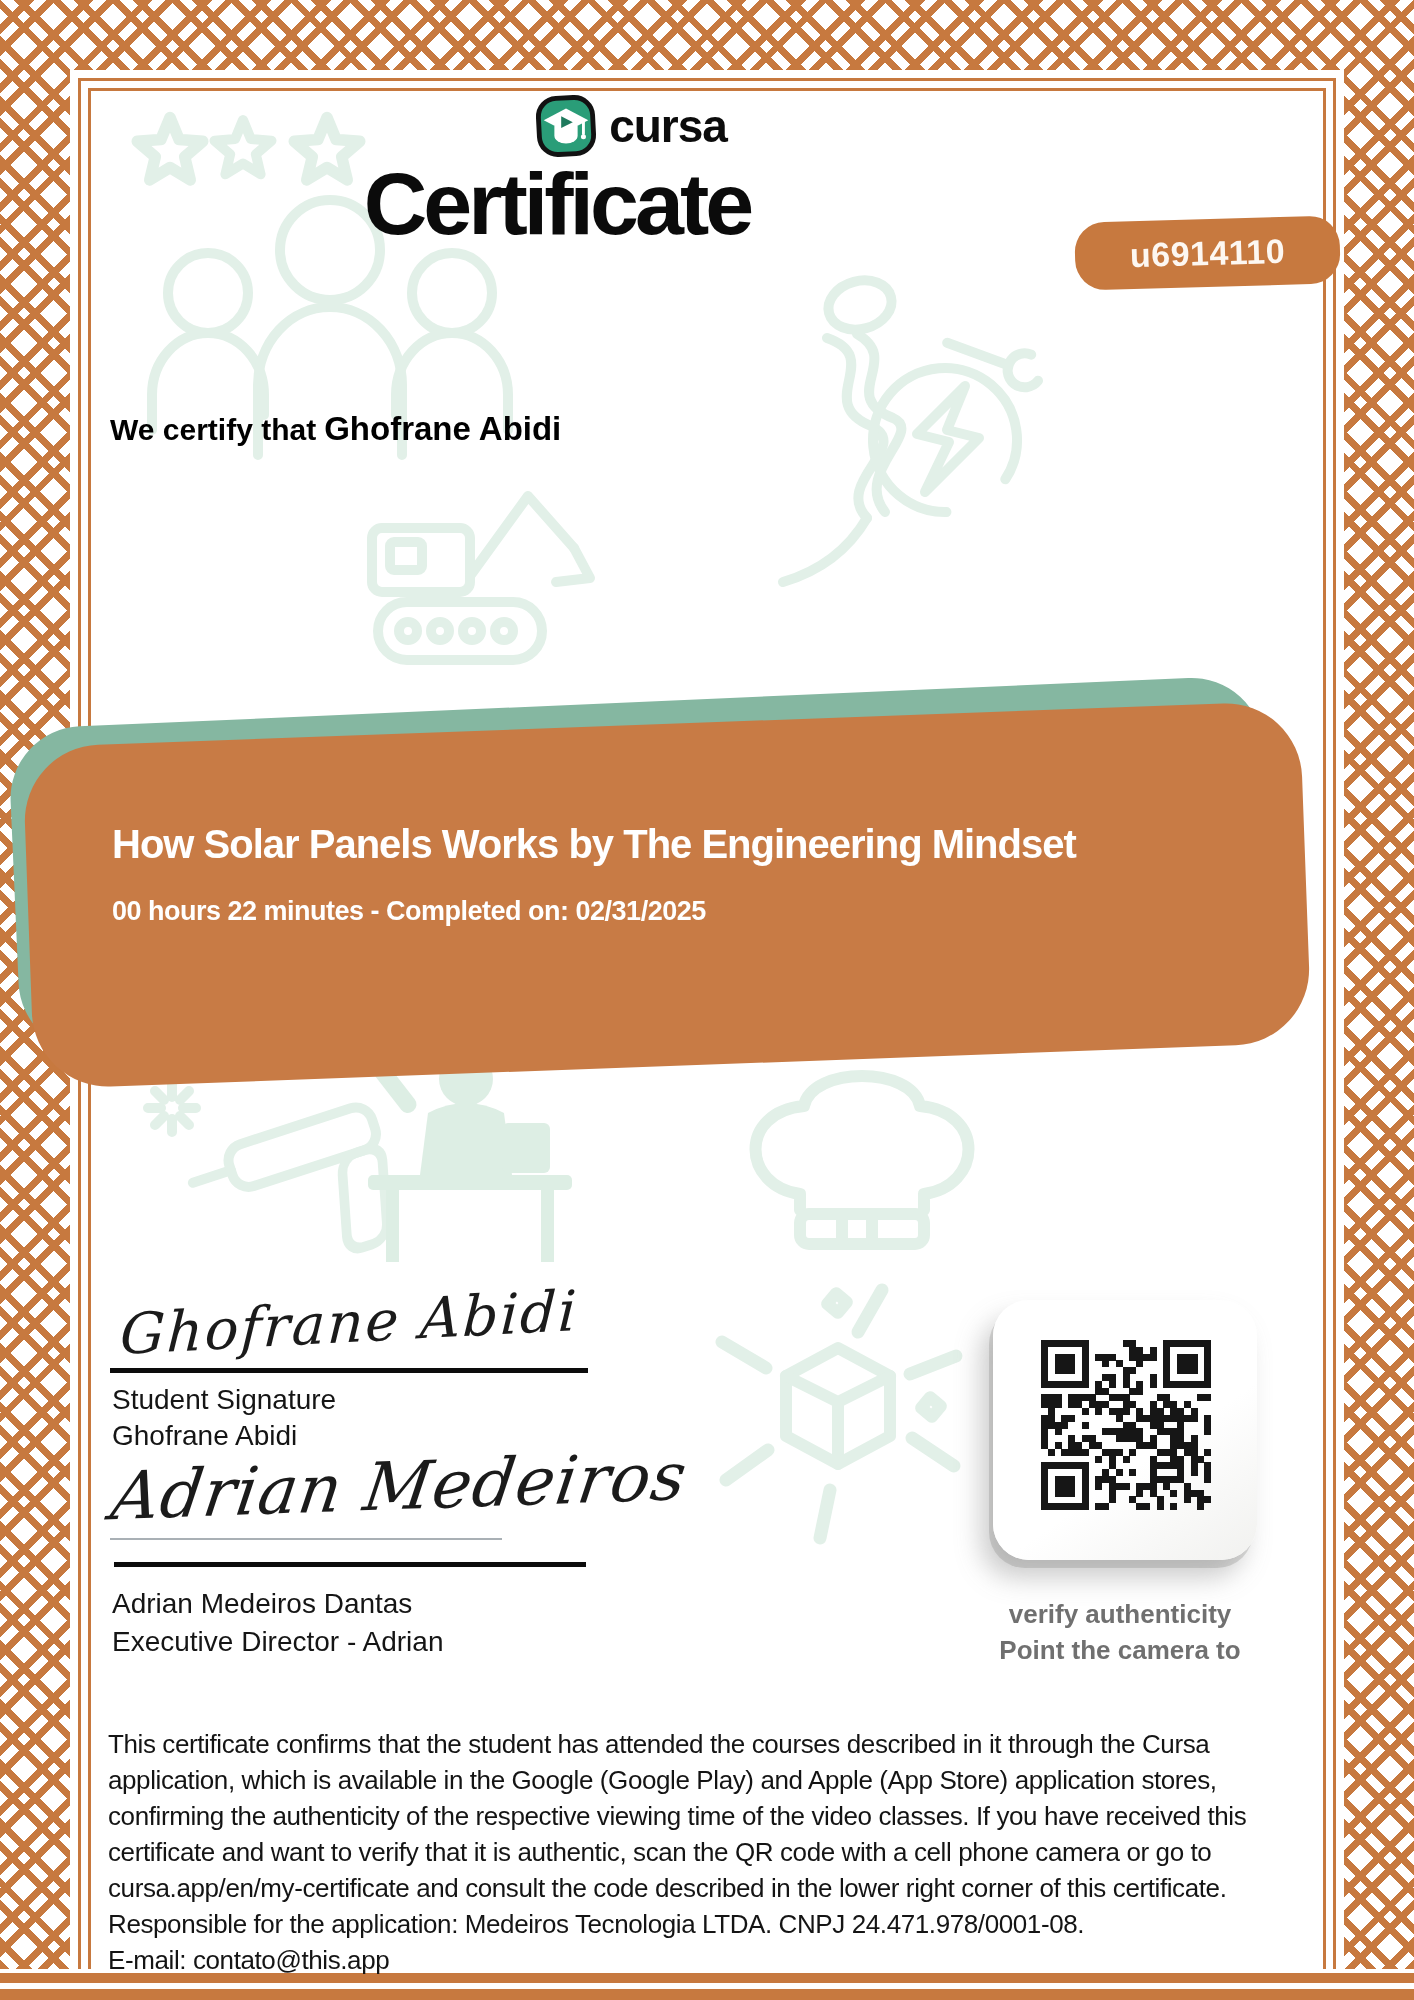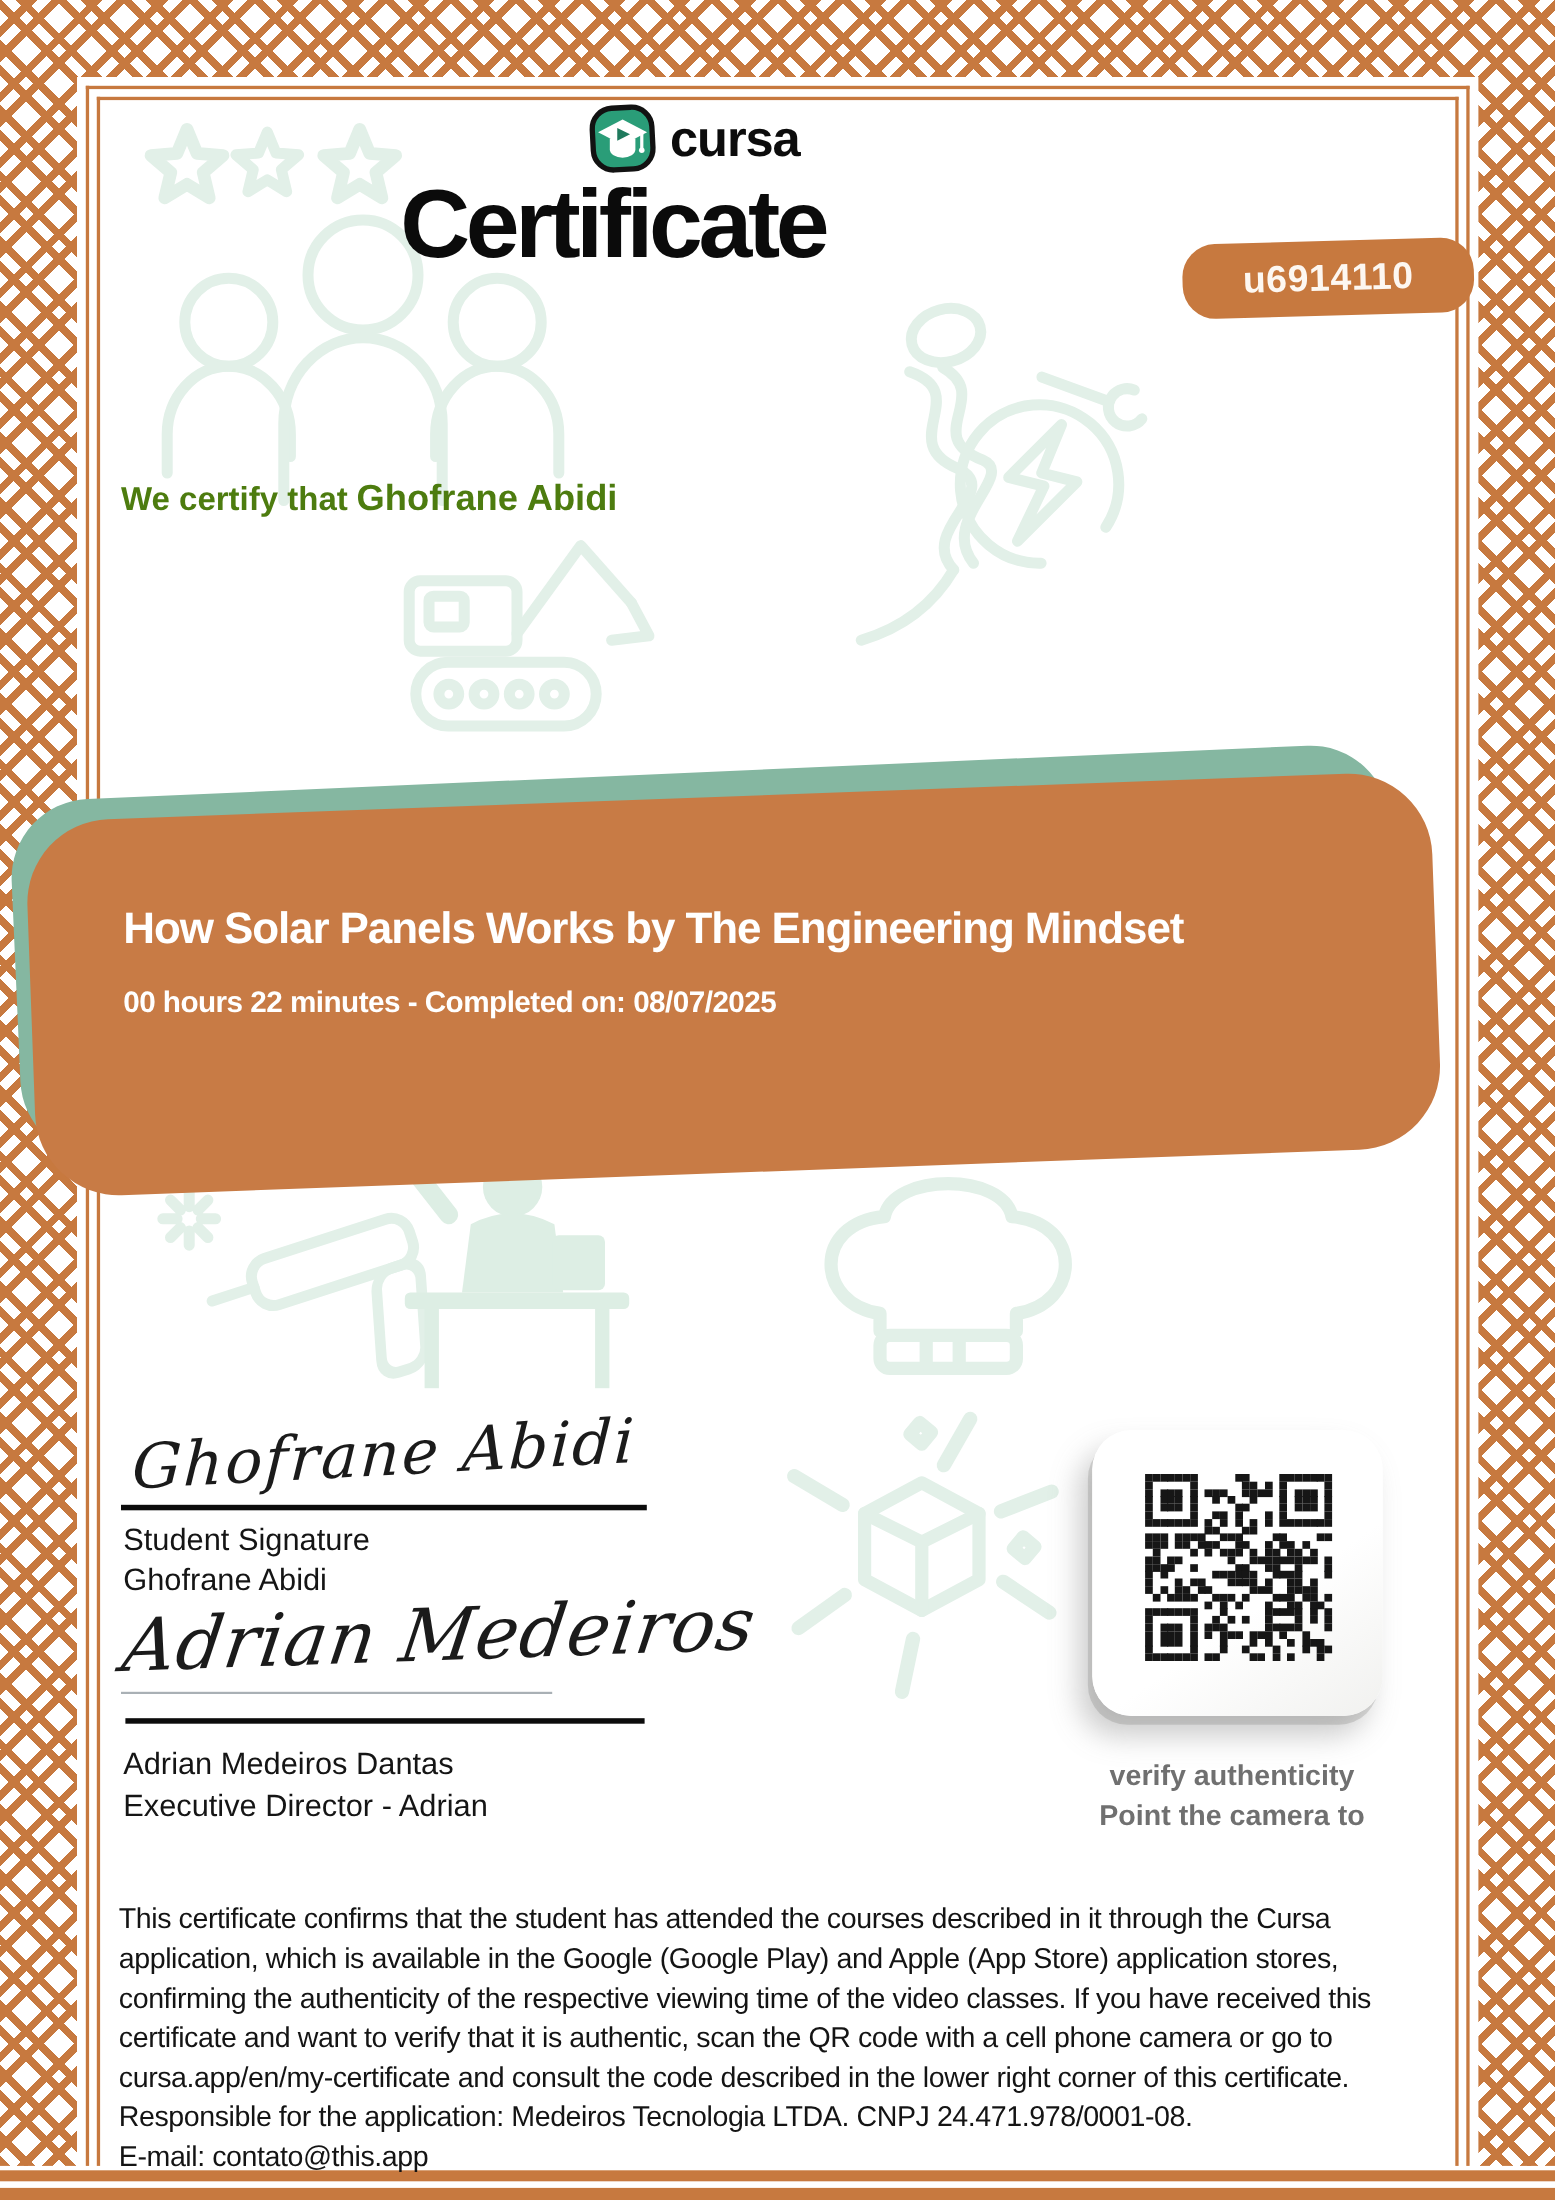--- a/index.html
+++ b/index.html
@@ -27,21 +27,21 @@
   .logo-row{display:flex;align-items:center;justify-content:center;gap:12px;transform:translateX(74px);}
   .logo-mark{width:62px;height:64px;flex:0 0 auto;}
   .wordmark{font-size:46px;font-weight:700;color:#0c0c0c;letter-spacing:-1px;}
   .title{margin-top:2px;font-size:88px;line-height:1;font-weight:800;color:#0b0b0b;letter-spacing:-4px;}
 
   .badge{position:absolute;left:1075px;top:219px;width:265px;height:68px;background:#c7793f;
     border-radius:30px;transform:rotate(-1.6deg);display:flex;align-items:center;justify-content:center;
     color:#fdf7f1;font-size:34px;font-weight:700;z-index:5;letter-spacing:0.5px;}
 
   
-  .certify{position:absolute;left:110px;top:434px;z-index:4;color:#4d7c0f;}
+  .certify{position:absolute;left:110px;top:410px;z-index:4;color:#000000;}
   .certify .l1{font-size:30px;font-weight:700;}
   .certify .l1 .name{font-size:33px;font-weight:800;margin-left:8px;}
   .certify .l2{margin-top:20px;font-size:30px;font-weight:700;}
 
   
   .card-teal{position:absolute;left:14px;top:702px;width:1254px;height:326px;background:#85b7a1;
     border-radius:72px;transform:rotate(-2.5deg);z-index:2;}
   .card-orange{position:absolute;left:28px;top:724px;width:1278px;height:342px;background:#c87b45;
     border-radius:76px;transform:rotate(-2.1deg);z-index:2;}
   .card-text{position:absolute;left:112px;top:824px;z-index:4;color:#ffffff;}
@@ -195,21 +195,21 @@
   <div class="certify">
     <div class="l1">
       <span>We certify that</span><span class="name">Ghofrane Abidi</span>
     </div>
   </div>
 
   <div class="card-teal"></div>
   <div class="card-orange"></div>
   <div class="card-text">
     <div class="course-title">How Solar Panels Works by The Engineering Mindset</div>
-    <div class="course-meta">00 hours 22 minutes - Completed on: 08/07/2025</div>
+    <div class="course-meta">00 hours 22 minutes - Completed on: 02/31/2025</div>
   </div>
 
   <div class="script sig1-script">Ghofrane Abidi</div>
   <div class="sig-line sig1-line"></div>
   <div class="sig-text sig1-label">Student Signature</div>
   <div class="sig-text sig1-name">Ghofrane Abidi</div>
 
   <div class="script sig2-script">Adrian Medeiros</div>
   <div class="sig2-thin"></div>
   <div class="sig-line sig2-line"></div>

